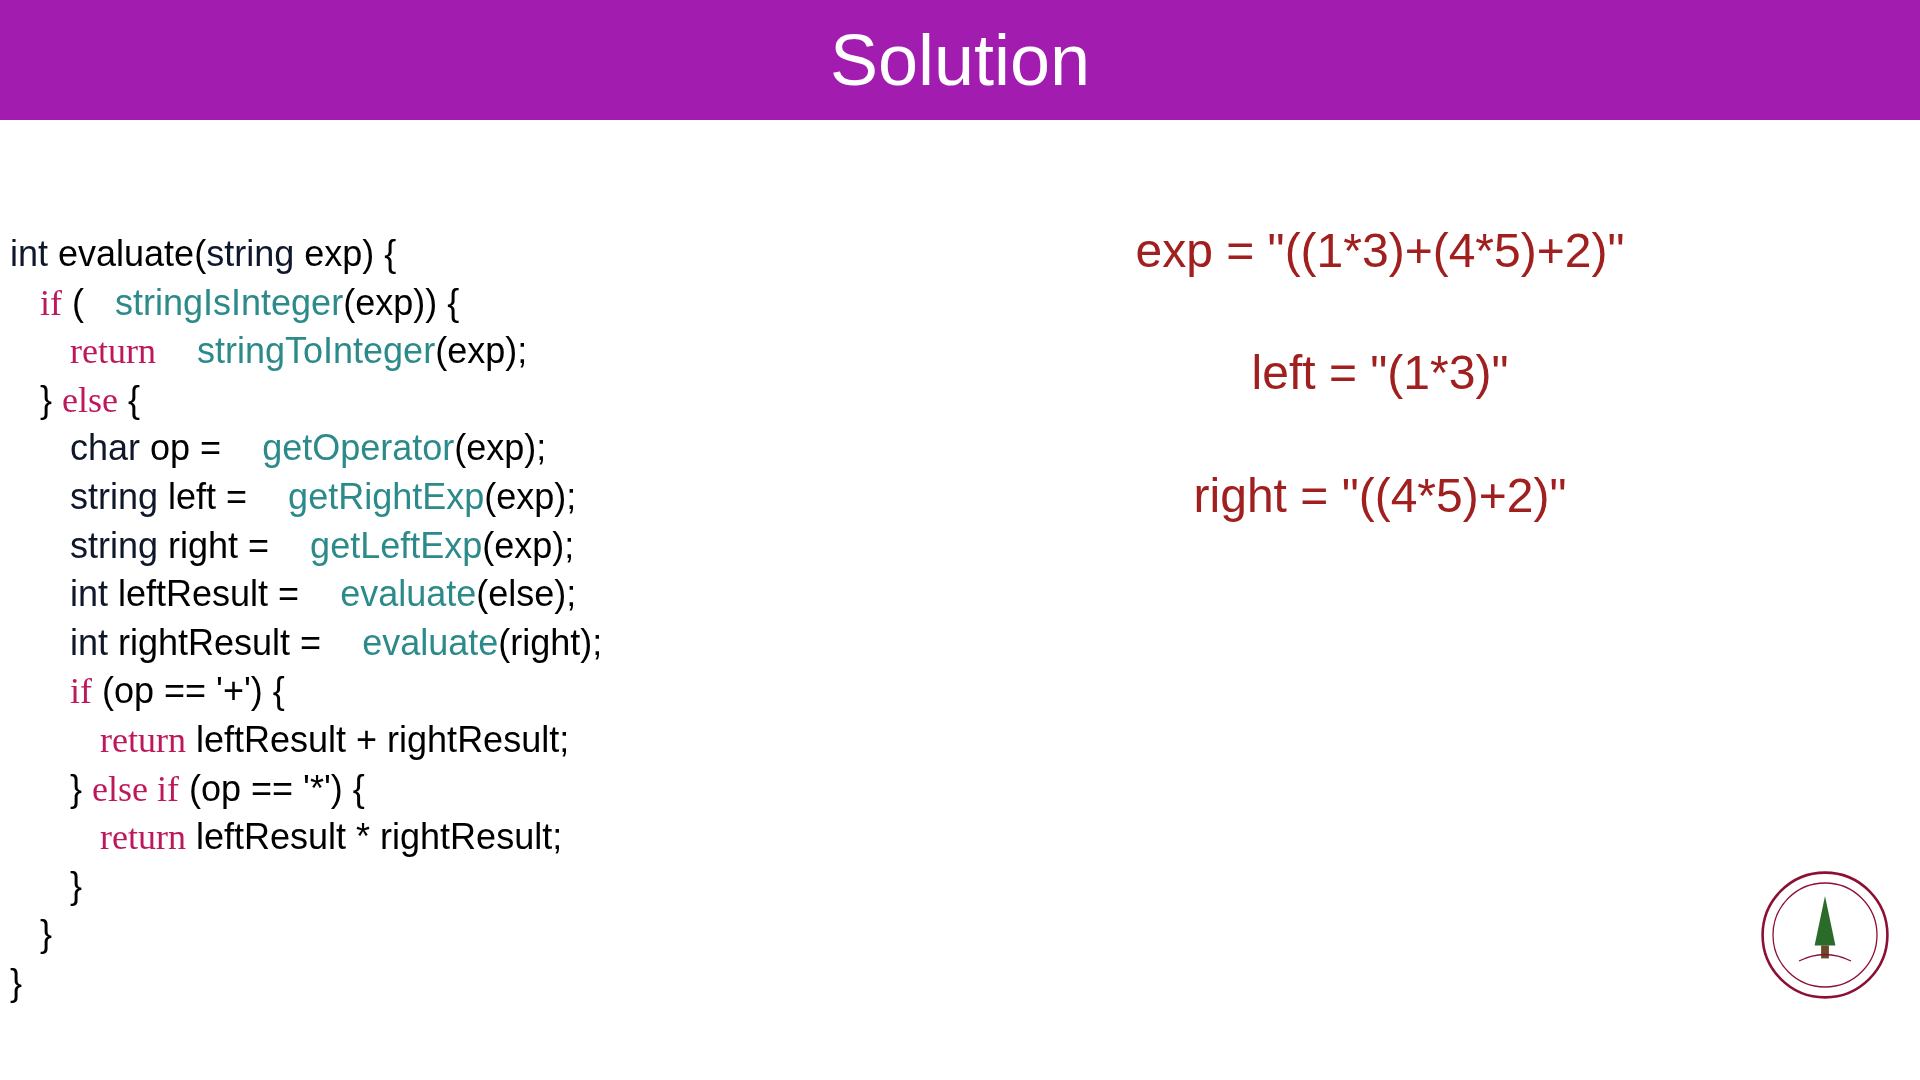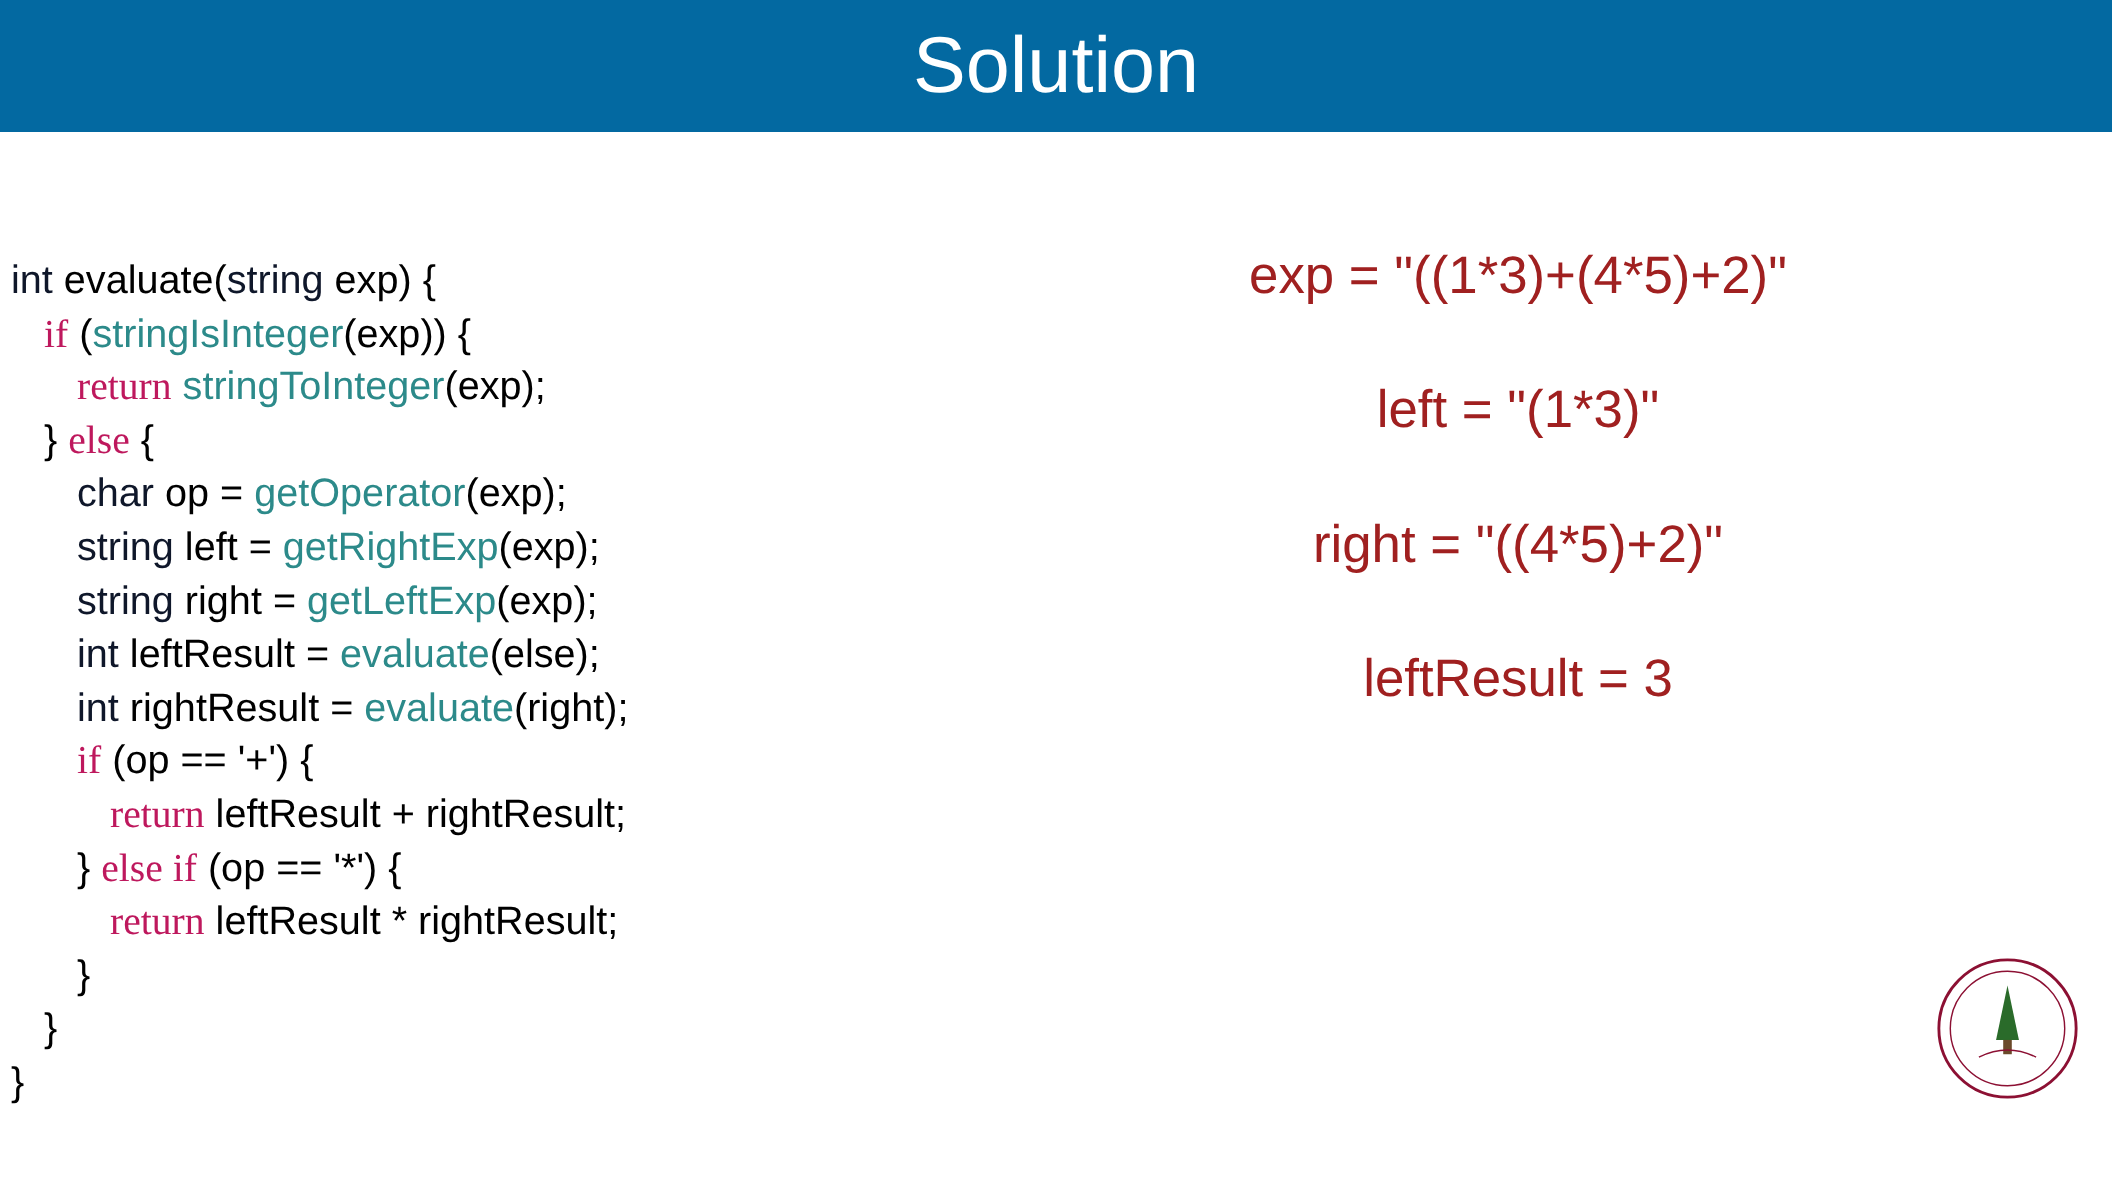--- a/index.html
+++ b/index.html
@@ -1,25 +1,25 @@
 <!DOCTYPE html>
 <html><head>
 <meta charset="utf-8">
 <style>
   * { margin: 0; padding: 0; box-sizing: border-box; }
   html, body { width: 1920px; height: 1080px; overflow: hidden; font-family: Arial, Helvetica, sans-serif; background: #fff; }
   .slide { width: 1920px; height: 1080px; position: relative; transform-origin: top left; }
   
-  .header { width: 100%; height: 120px; background: #0369a1; display:flex; align-items:center; justify-content:center; }
+  .header { width: 100%; height: 120px; background: #a21caf; display:flex; align-items:center; justify-content:center; }
   .header-title { color: #fff; font-size: 72px; font-weight: 400; }
   .content { position: absolute; top: 180px; left: 0; width: 100%; height: 840px; }
   .code-block { position: absolute; left: 10px; top: 50px; font-size: 36px; line-height: 1.35; font-family: Arial, Helvetica, sans-serif; white-space: pre; color: #000; }
   .kw-type { color: #0f172a; } 
   .kw-ctrl { color: #be185d; font-family: Liberation Serif, serif; } 
-  .fn { color: #2c8a8a; } 
+  .fn { color: #2c8a8a; margin-left: 31px; } 
   .trace { position: absolute; left: 1000px; top: 40px; width: 760px; text-align: center; color: #a02020; font-size: 48px; line-height: 1.3; }
   .trace div { margin-bottom: 60px; }
   .seal { position: absolute; right: 30px; bottom: 20px; width: 130px; height: 130px; }
   .seal svg { width:100%; height:100%; }
 </style>
 </head>
 <body>
 
 <div class="slide">
   <div class="header">
@@ -42,21 +42,20 @@
 <span>      } </span><span class="kw-ctrl">else if</span><span> (op == '*') {</span>
 <span>         </span><span class="kw-ctrl">return</span><span> leftResult * rightResult;</span>
 <span>      }</span>
 <span>   }</span>
 <span>}</span></div>
 
     <div class="trace">
       <div>exp = "((1*3)+(4*5)+2)"</div>
       <div>left = "(1*3)"</div>
       <div>right = "((4*5)+2)"</div>
-      <div>leftResult = 3</div>
     </div>
 
     <div class="seal">
       <svg viewBox="0 0 100 100">
         <circle cx="50" cy="50" r="48" fill="none" stroke="#8c1033" stroke-width="2"></circle>
         <circle cx="50" cy="50" r="40" fill="none" stroke="#8c1033" stroke-width="1"></circle>
         <polygon points="50,20 42,58 58,58" fill="#2a6b2a"></polygon>
         <rect x="47" y="58" width="6" height="10" fill="#6b4a2a"></rect>
         <path d="M30 70 Q50 60 70 70" fill="none" stroke="#8c1033" stroke-width="1"></path>
       </svg>

